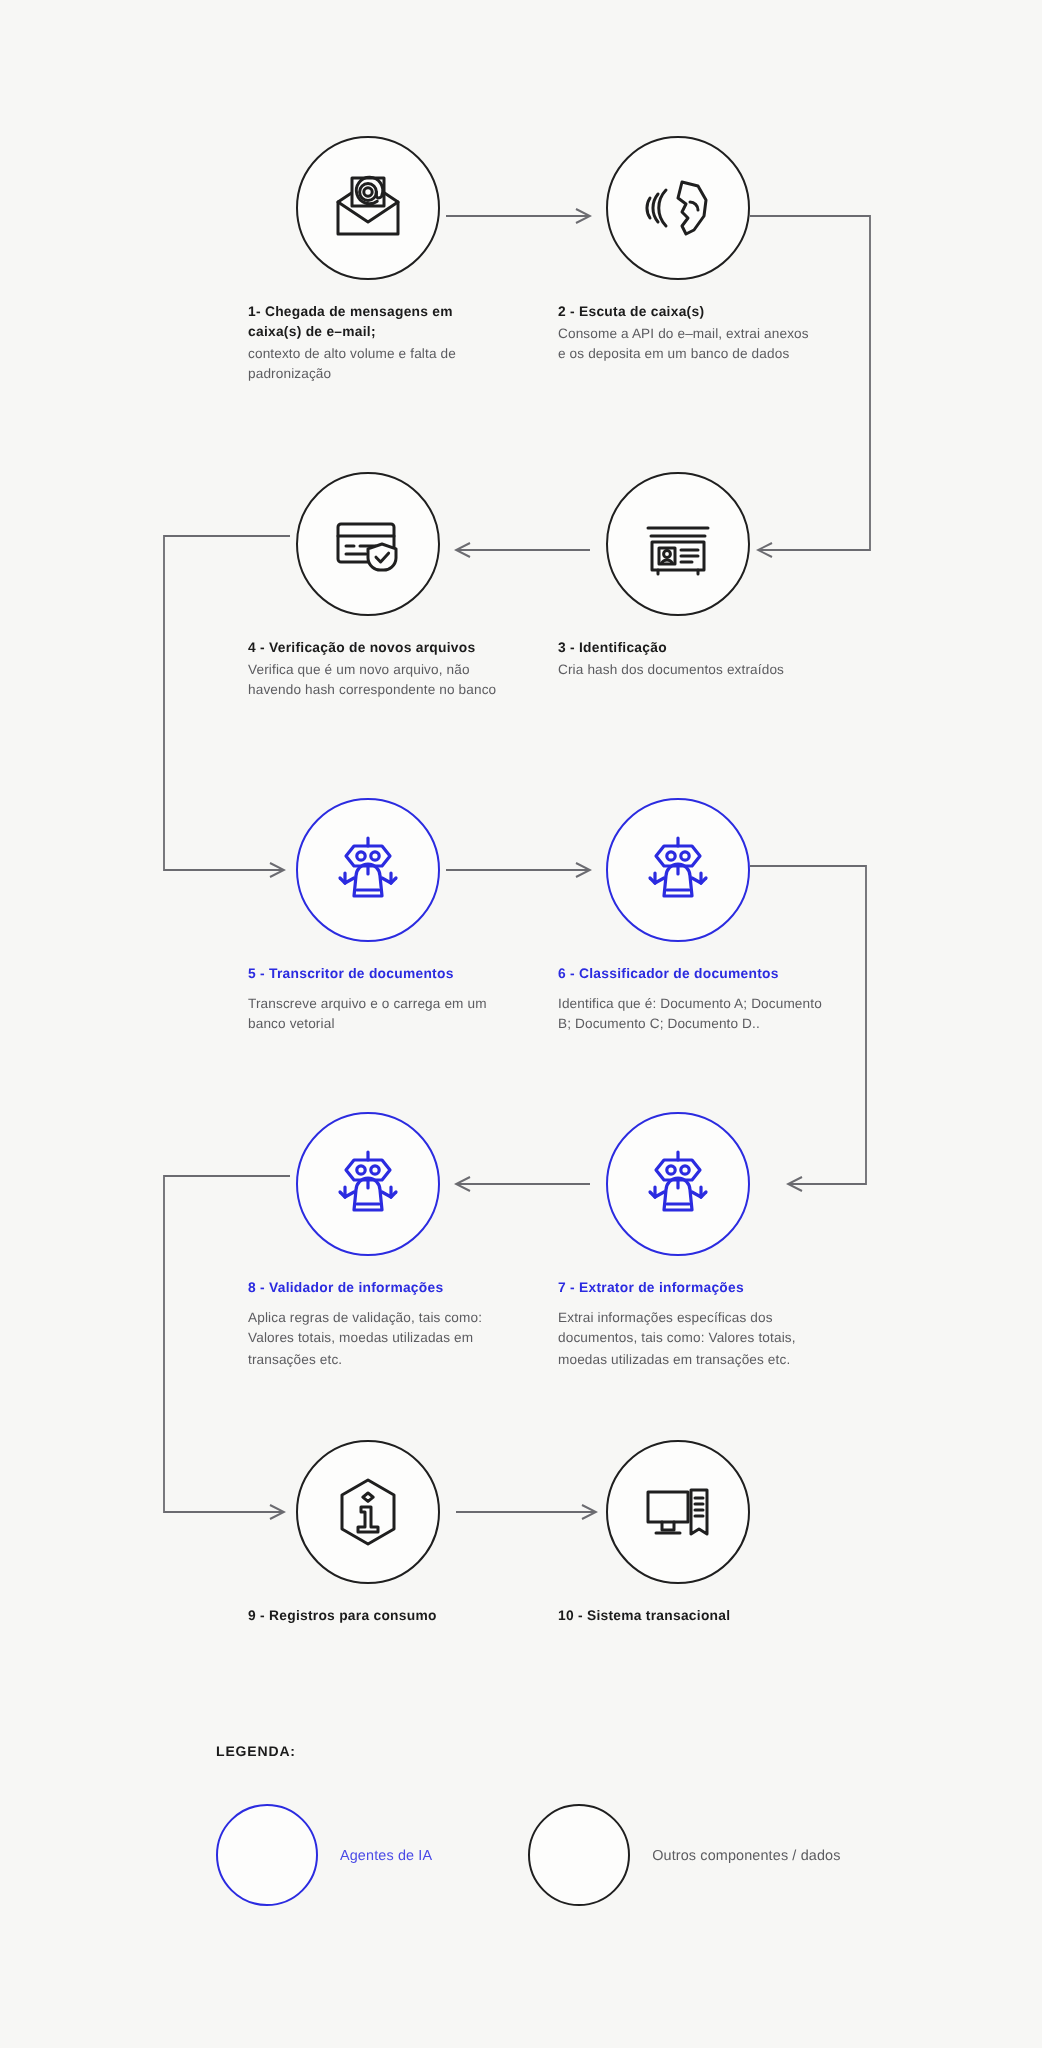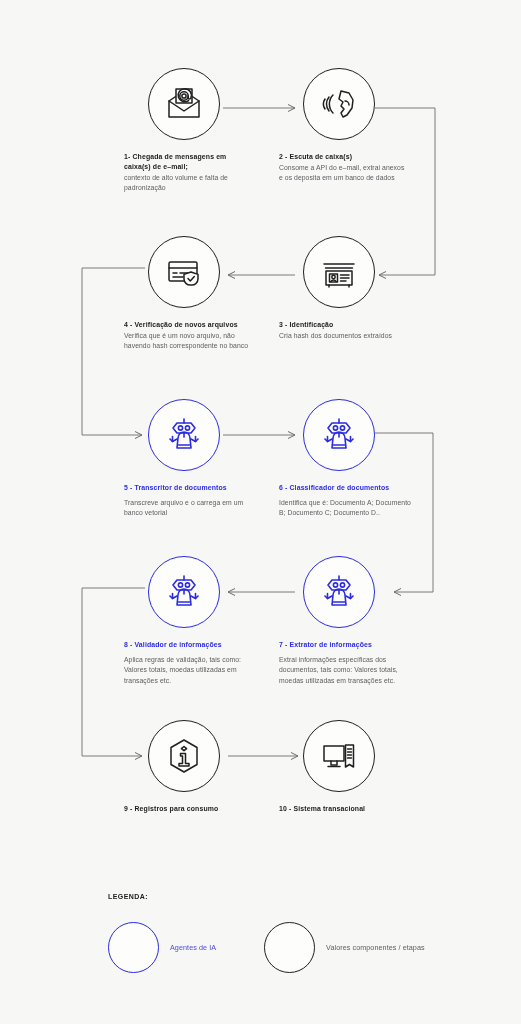--- a/index.html
+++ b/index.html
@@ -71,21 +71,21 @@
     letter-spacing: 0.01em;
   }
   .node-desc.gap { margin-top: 5px; }
   .node.centered .node-text { width: 150px; }
   .node.centered .node-circle { margin-left: 24px; }
 
   
   #legend {
     position: absolute;
     left: 108px;
-    top: 893px;
+    top: 873px;
     width: 360px;
   }
   #legend-title {
     font-size: 7px;
     font-weight: bold;
     color: #1b1b1b;
     letter-spacing: 0.06em;
     margin: 0 0 22px 0;
   }
   .legend-row {
@@ -366,18 +366,18 @@
   <div id="legend">
     <p id="legend-title">LEGENDA:</p>
     <div class="legend-row">
       <div class="legend-item">
         <div class="legend-swatch agent"></div>
         <span class="legend-label agent">Agentes de IA</span>
       </div>
       <div class="legend-gap"></div>
       <div class="legend-item">
         <div class="legend-swatch other"></div>
-        <span class="legend-label">Valores componentes / etapas</span>
+        <span class="legend-label">Outros componentes / dados</span>
       </div>
     </div>
   </div>
 
 </div>
 
 </body></html>

